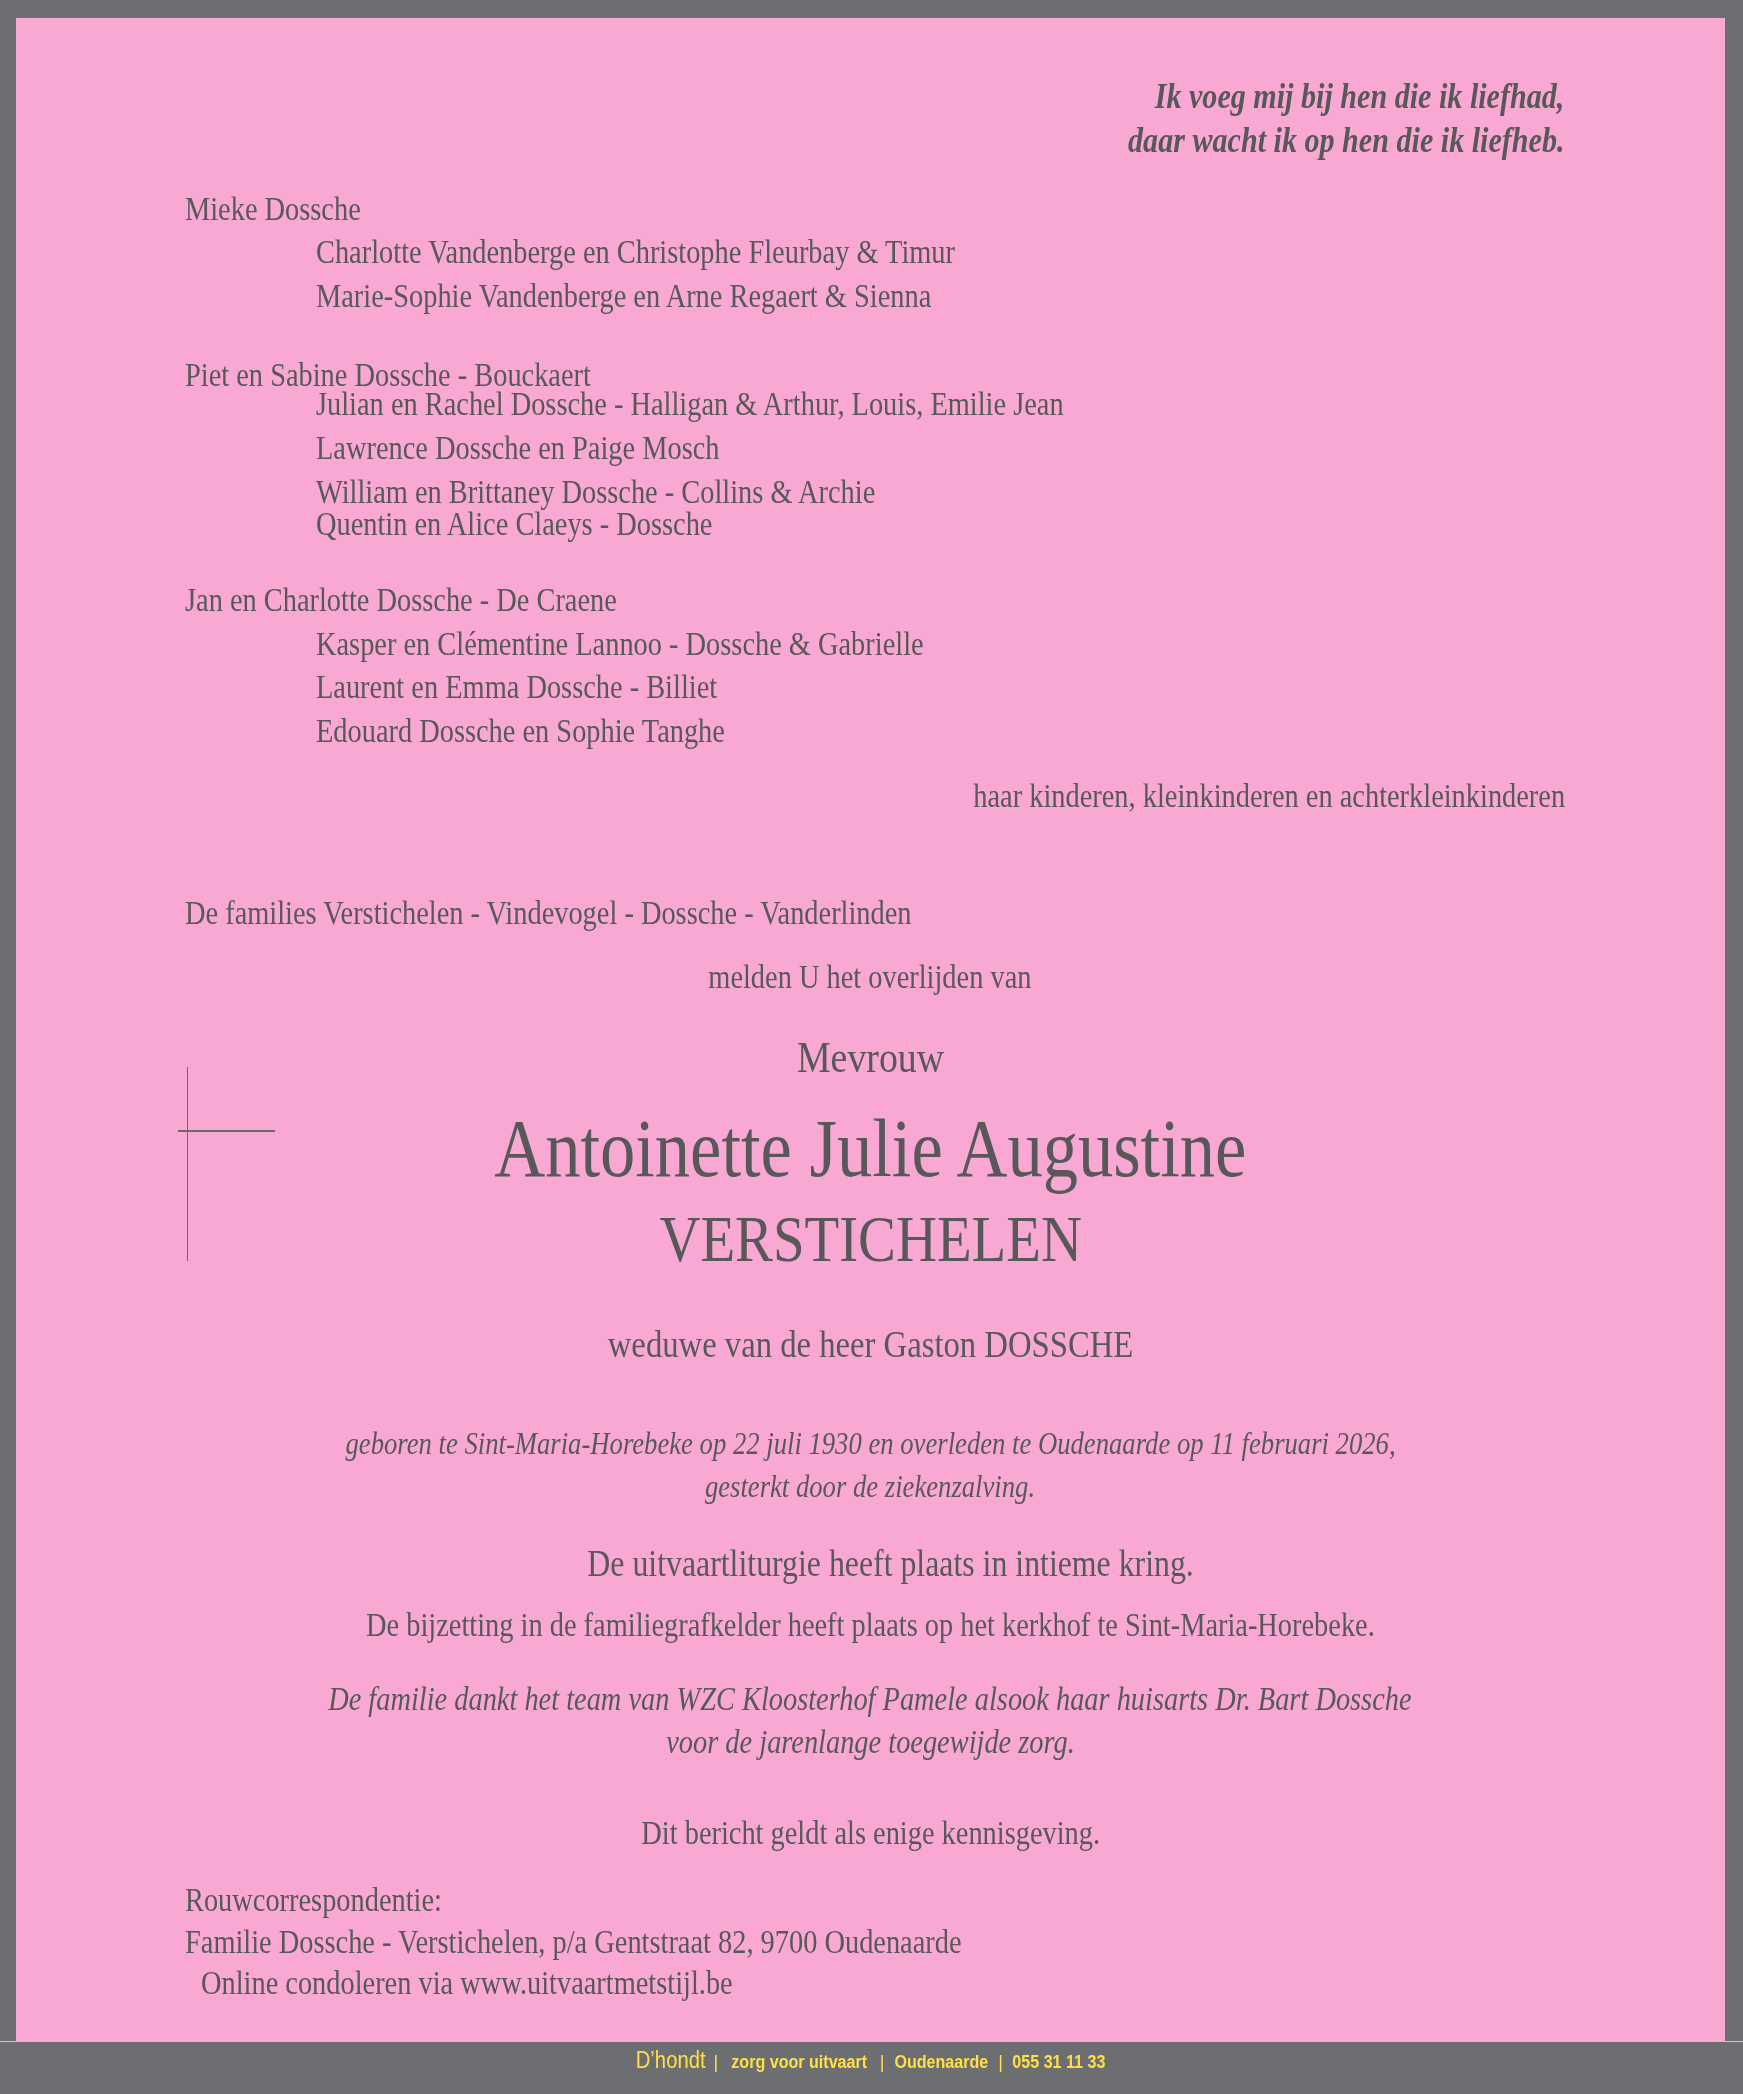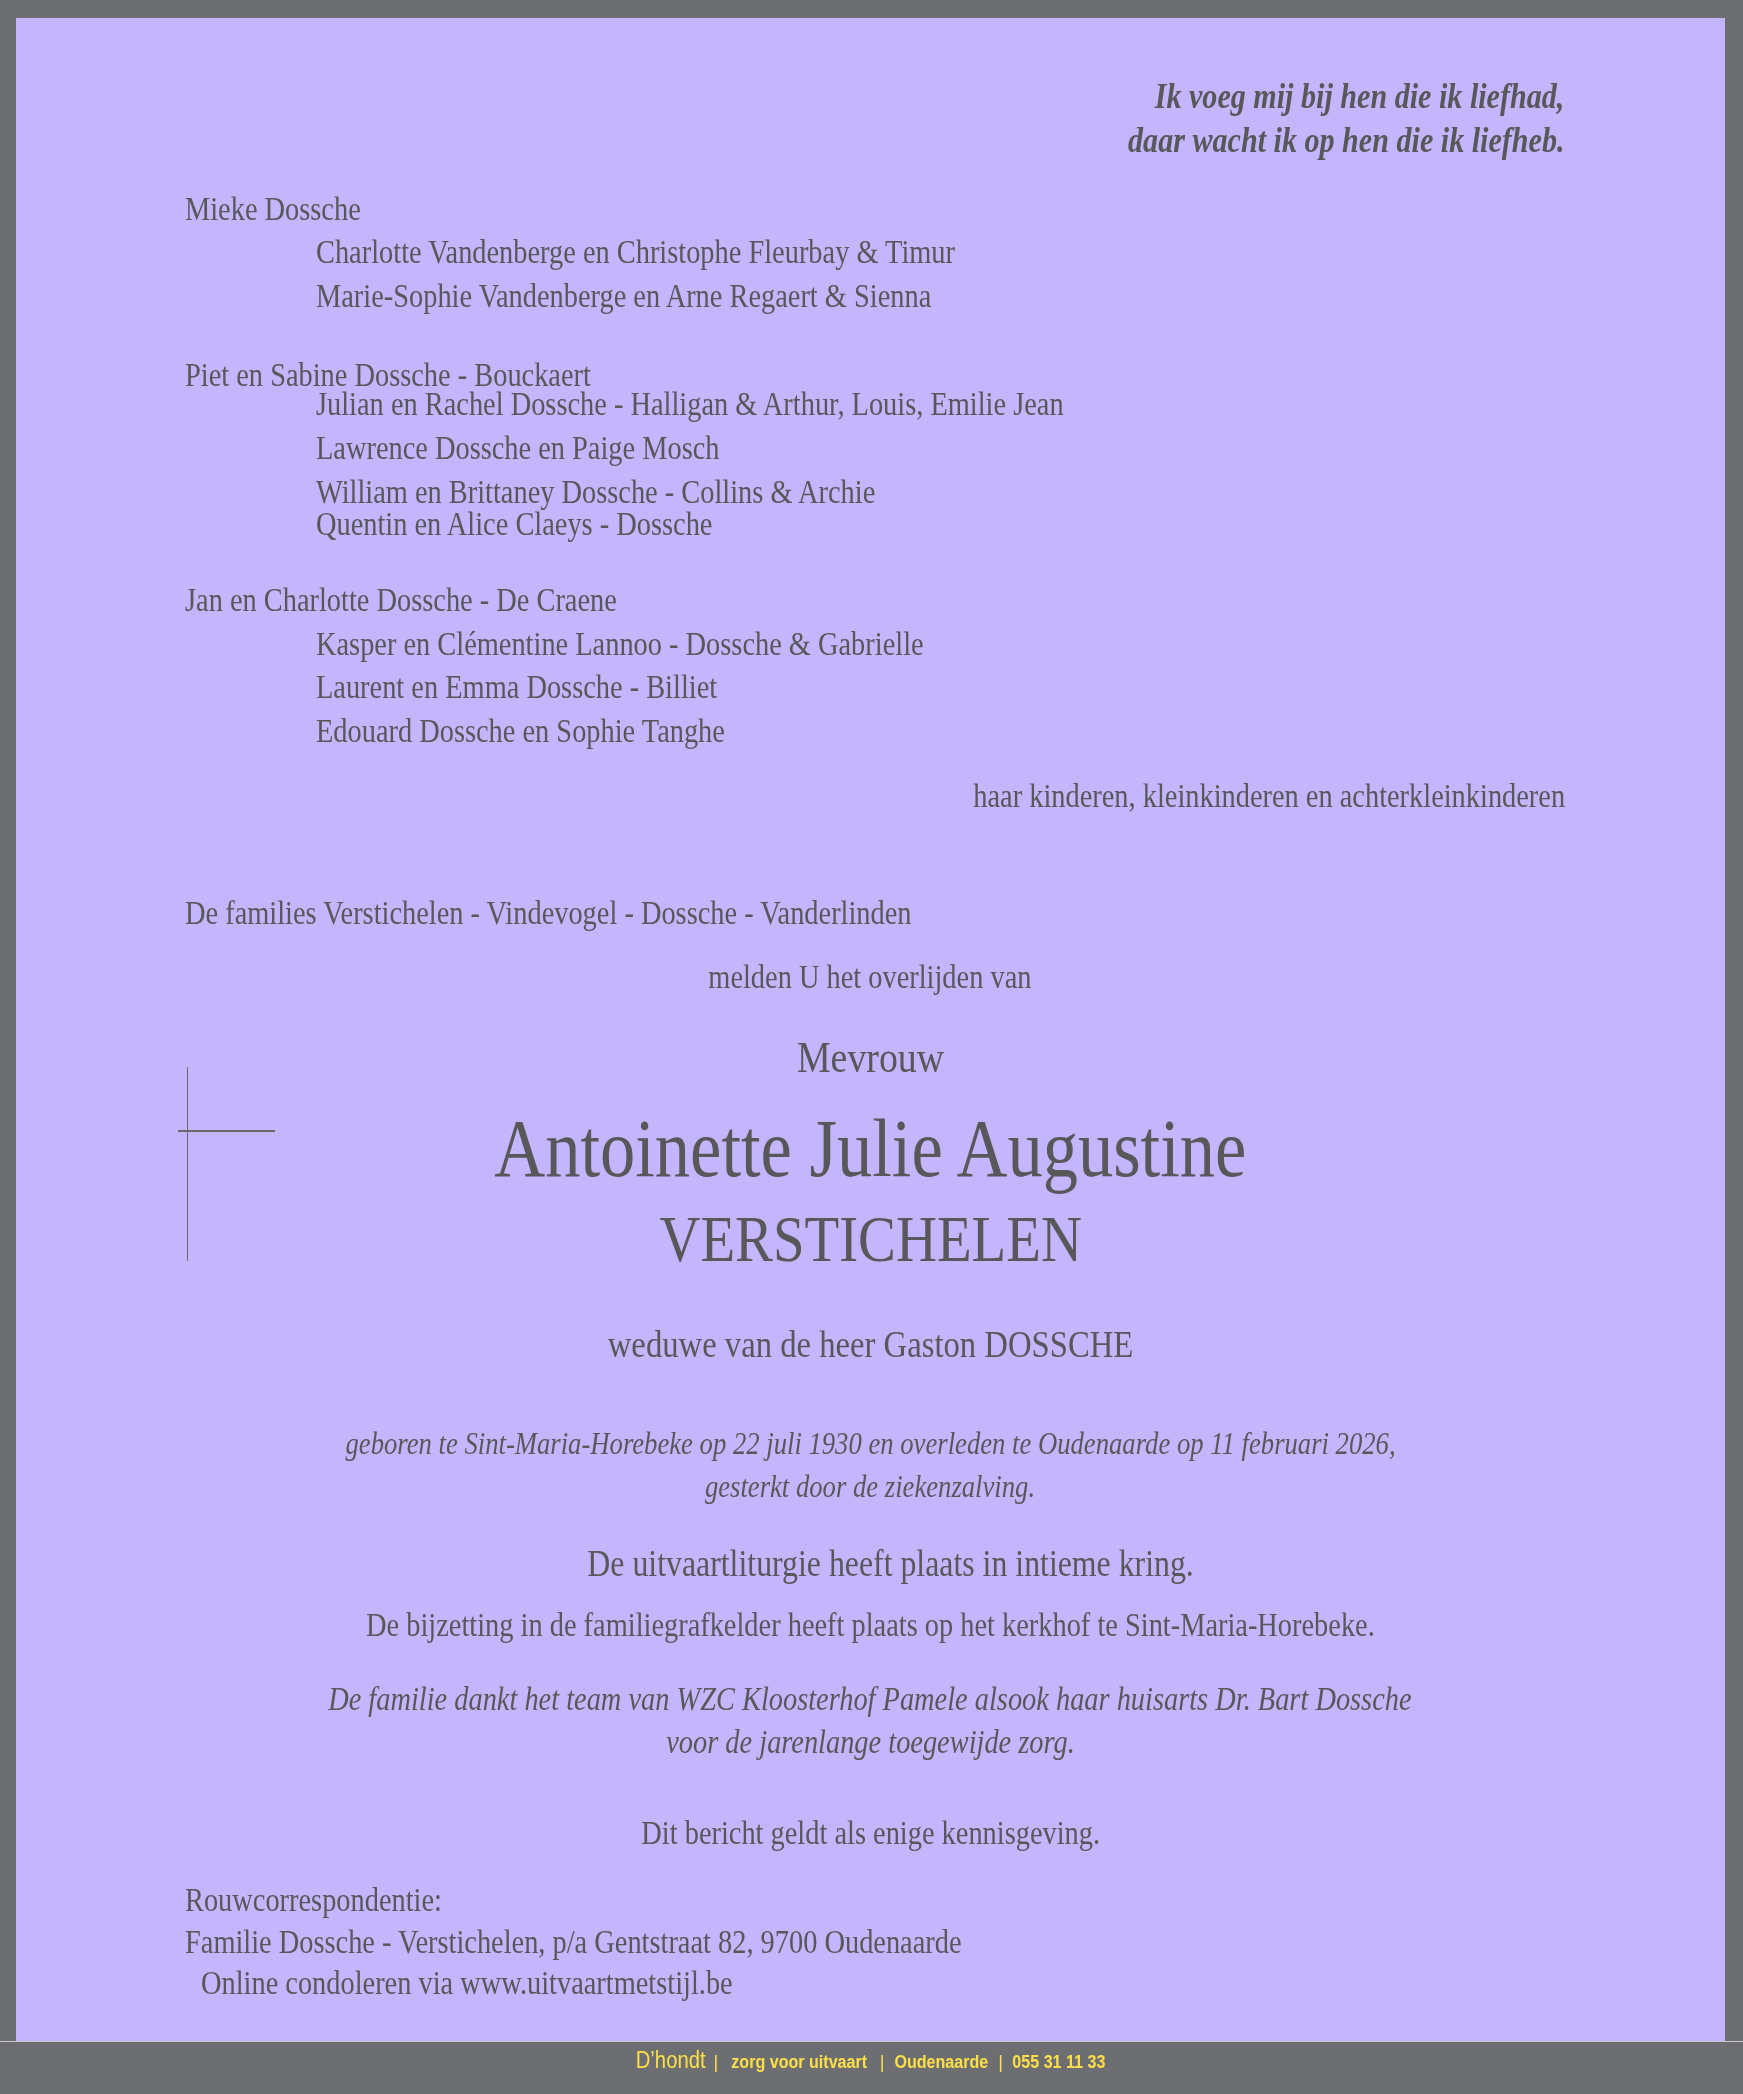--- a/index.html
+++ b/index.html
@@ -1,21 +1,21 @@
 <!DOCTYPE html>
 <html style="font-size:14px"><head>
 <meta charset="utf-8">
 <style>
   html, body { margin:0; padding:0; }
   body {
     width:1743px; height:2094px; background:#6d6e72; position:relative; overflow:hidden;
     font-family:"Liberation Serif", serif; color:#58585a;
   }
   .page {
-    position:absolute; left:15.7px; top:18.3px; width:1709px; height:2023px; background:#c4b5fd;
+    position:absolute; left:15.7px; top:18.3px; width:1709px; height:2023px; background:#f9a8d4;
   }
   .line { position:absolute; white-space:nowrap; transform-origin:left top; line-height:1; }
   .cond { display:inline-block; transform:scaleX(0.86); transform-origin:left top; }
   .r { text-align:right; }
   .c { text-align:center; left:0; width:1709px; }
   .c .cond { transform-origin:center top; }
   .r .cond { transform-origin:right top; }
   .ital { font-style:italic; }
   .bold { font-weight:bold; }
   .body36 { font-size:33px; }

